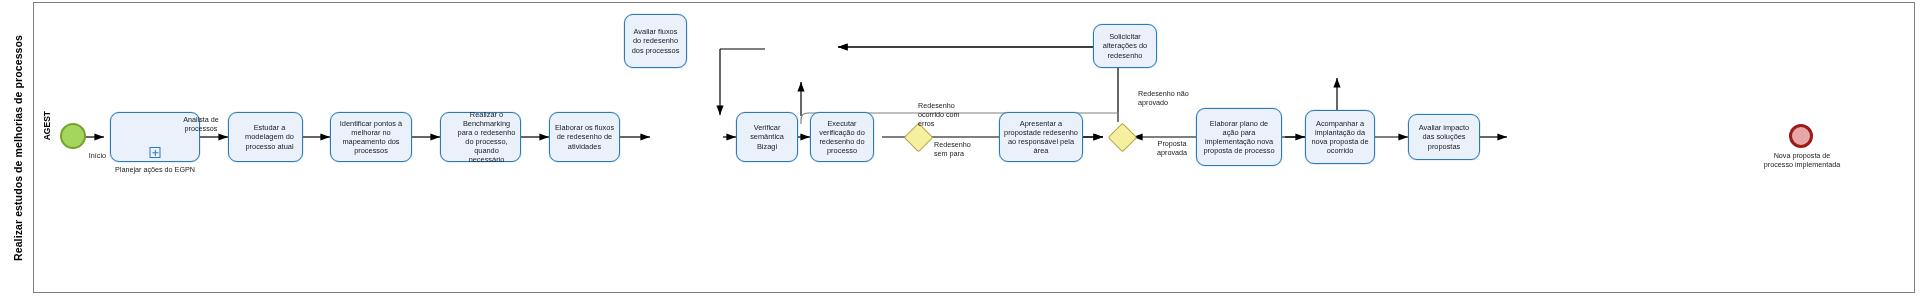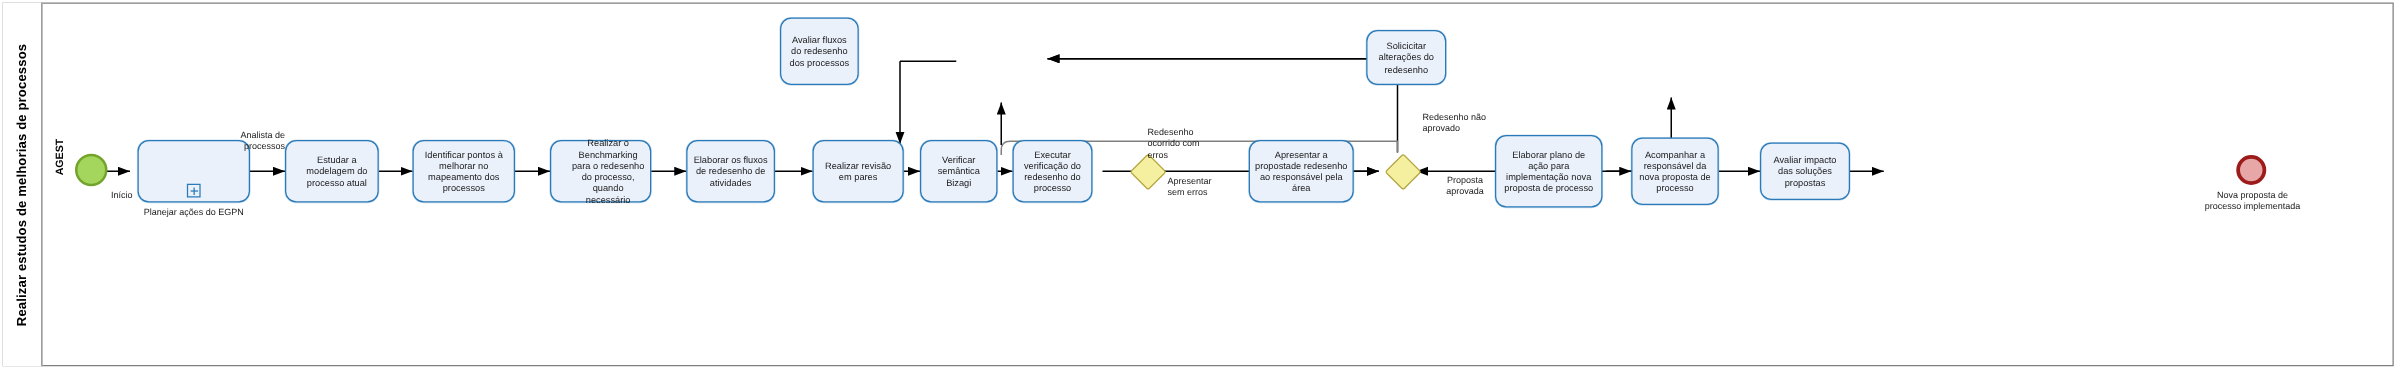--- a/index.html
+++ b/index.html
@@ -129,65 +129,62 @@
   </div>
 
   <div class="task" style="left:440px;top:112px;width:81px;height:50px;padding-left:16px;">
     <span>Realizar o Benchmarking para o redesenho do processo, quando necessário</span>
   </div>
 
   <div class="task" style="left:549px;top:112px;width:71px;height:50px;">
     <span>Elaborar os fluxos de redesenho de atividades</span>
   </div>
 
-  <div class="task" style="left:650px;top:112px;width:73px;height:50px;">
-    <span>Realizar revisão em pares</span>
-  </div>
 
   <div class="task" style="left:736px;top:112px;width:62px;height:50px;">
     <span>Verificar semântica Bizagi</span>
   </div>
 
   <div class="task" style="left:810px;top:112px;width:64px;height:50px;">
     <span>Executar verificação do redesenho do processo</span>
   </div>
 
   <div class="task" style="left:999px;top:112px;width:84px;height:50px;">
     <span>Apresentar a propostade redesenho ao responsável pela área</span>
   </div>
 
   <div class="task" style="left:1196px;top:108px;width:86px;height:58px;">
     <span>Elaborar plano de ação para implementação nova proposta de processo</span>
   </div>
 
   <div class="task" style="left:1305px;top:110px;width:70px;height:54px;">
-    <span>Acompanhar a responsável da nova proposta de processo</span>
+    <span>Acompanhar a implantação da nova proposta de ocorrido</span>
   </div>
 
   <div class="task" style="left:1408px;top:114px;width:72px;height:46px;">
     <span>Avaliar impacto das soluções propostas</span>
   </div>
 
   <div class="task" style="left:624px;top:14px;width:63px;height:54px;">
     <span>Avaliar fluxos do redesenho dos processos</span>
   </div>
 
   <div class="task" style="left:1093px;top:24px;width:64px;height:44px;">
     <span>Solicicitar alterações do redesenho</span>
   </div>
 
   <div class="gateway" style="left:908px;top:127px;width:21px;height:21px;"></div>
   <div class="gateway" style="left:1112px;top:127px;width:21px;height:21px;"></div>
 
   <div class="event end" style="left:1789px;top:124px;width:24px;height:24px;"></div>
   <div class="elem-label" style="left:1762px;top:152px;width:80px;">Nova proposta de processo implementada</div>
 
-  <div class="edge-label" style="left:174px;top:104px;width:54px;text-align:right;">Analista de processos</div>
+  <div class="edge-label" style="left:174px;top:116px;width:54px;">Analista de processos</div>
 
   <div class="edge-label" style="left:918px;top:102px;width:58px;text-align:left;">Redesenho ocorrido com erros</div>
 
-  <div class="edge-label" style="left:934px;top:141px;width:50px;text-align:left;">Apresentar sem erros</div>
+  <div class="edge-label" style="left:934px;top:141px;width:50px;text-align:left;">Redesenho sem para</div>
 
   <div class="edge-label" style="left:1138px;top:90px;width:58px;text-align:left;">Redesenho não aprovado</div>
 
   <div class="edge-label" style="left:1148px;top:140px;width:48px;text-align:center;">Proposta aprovada</div>
 
 </div>
 
 </body></html>

